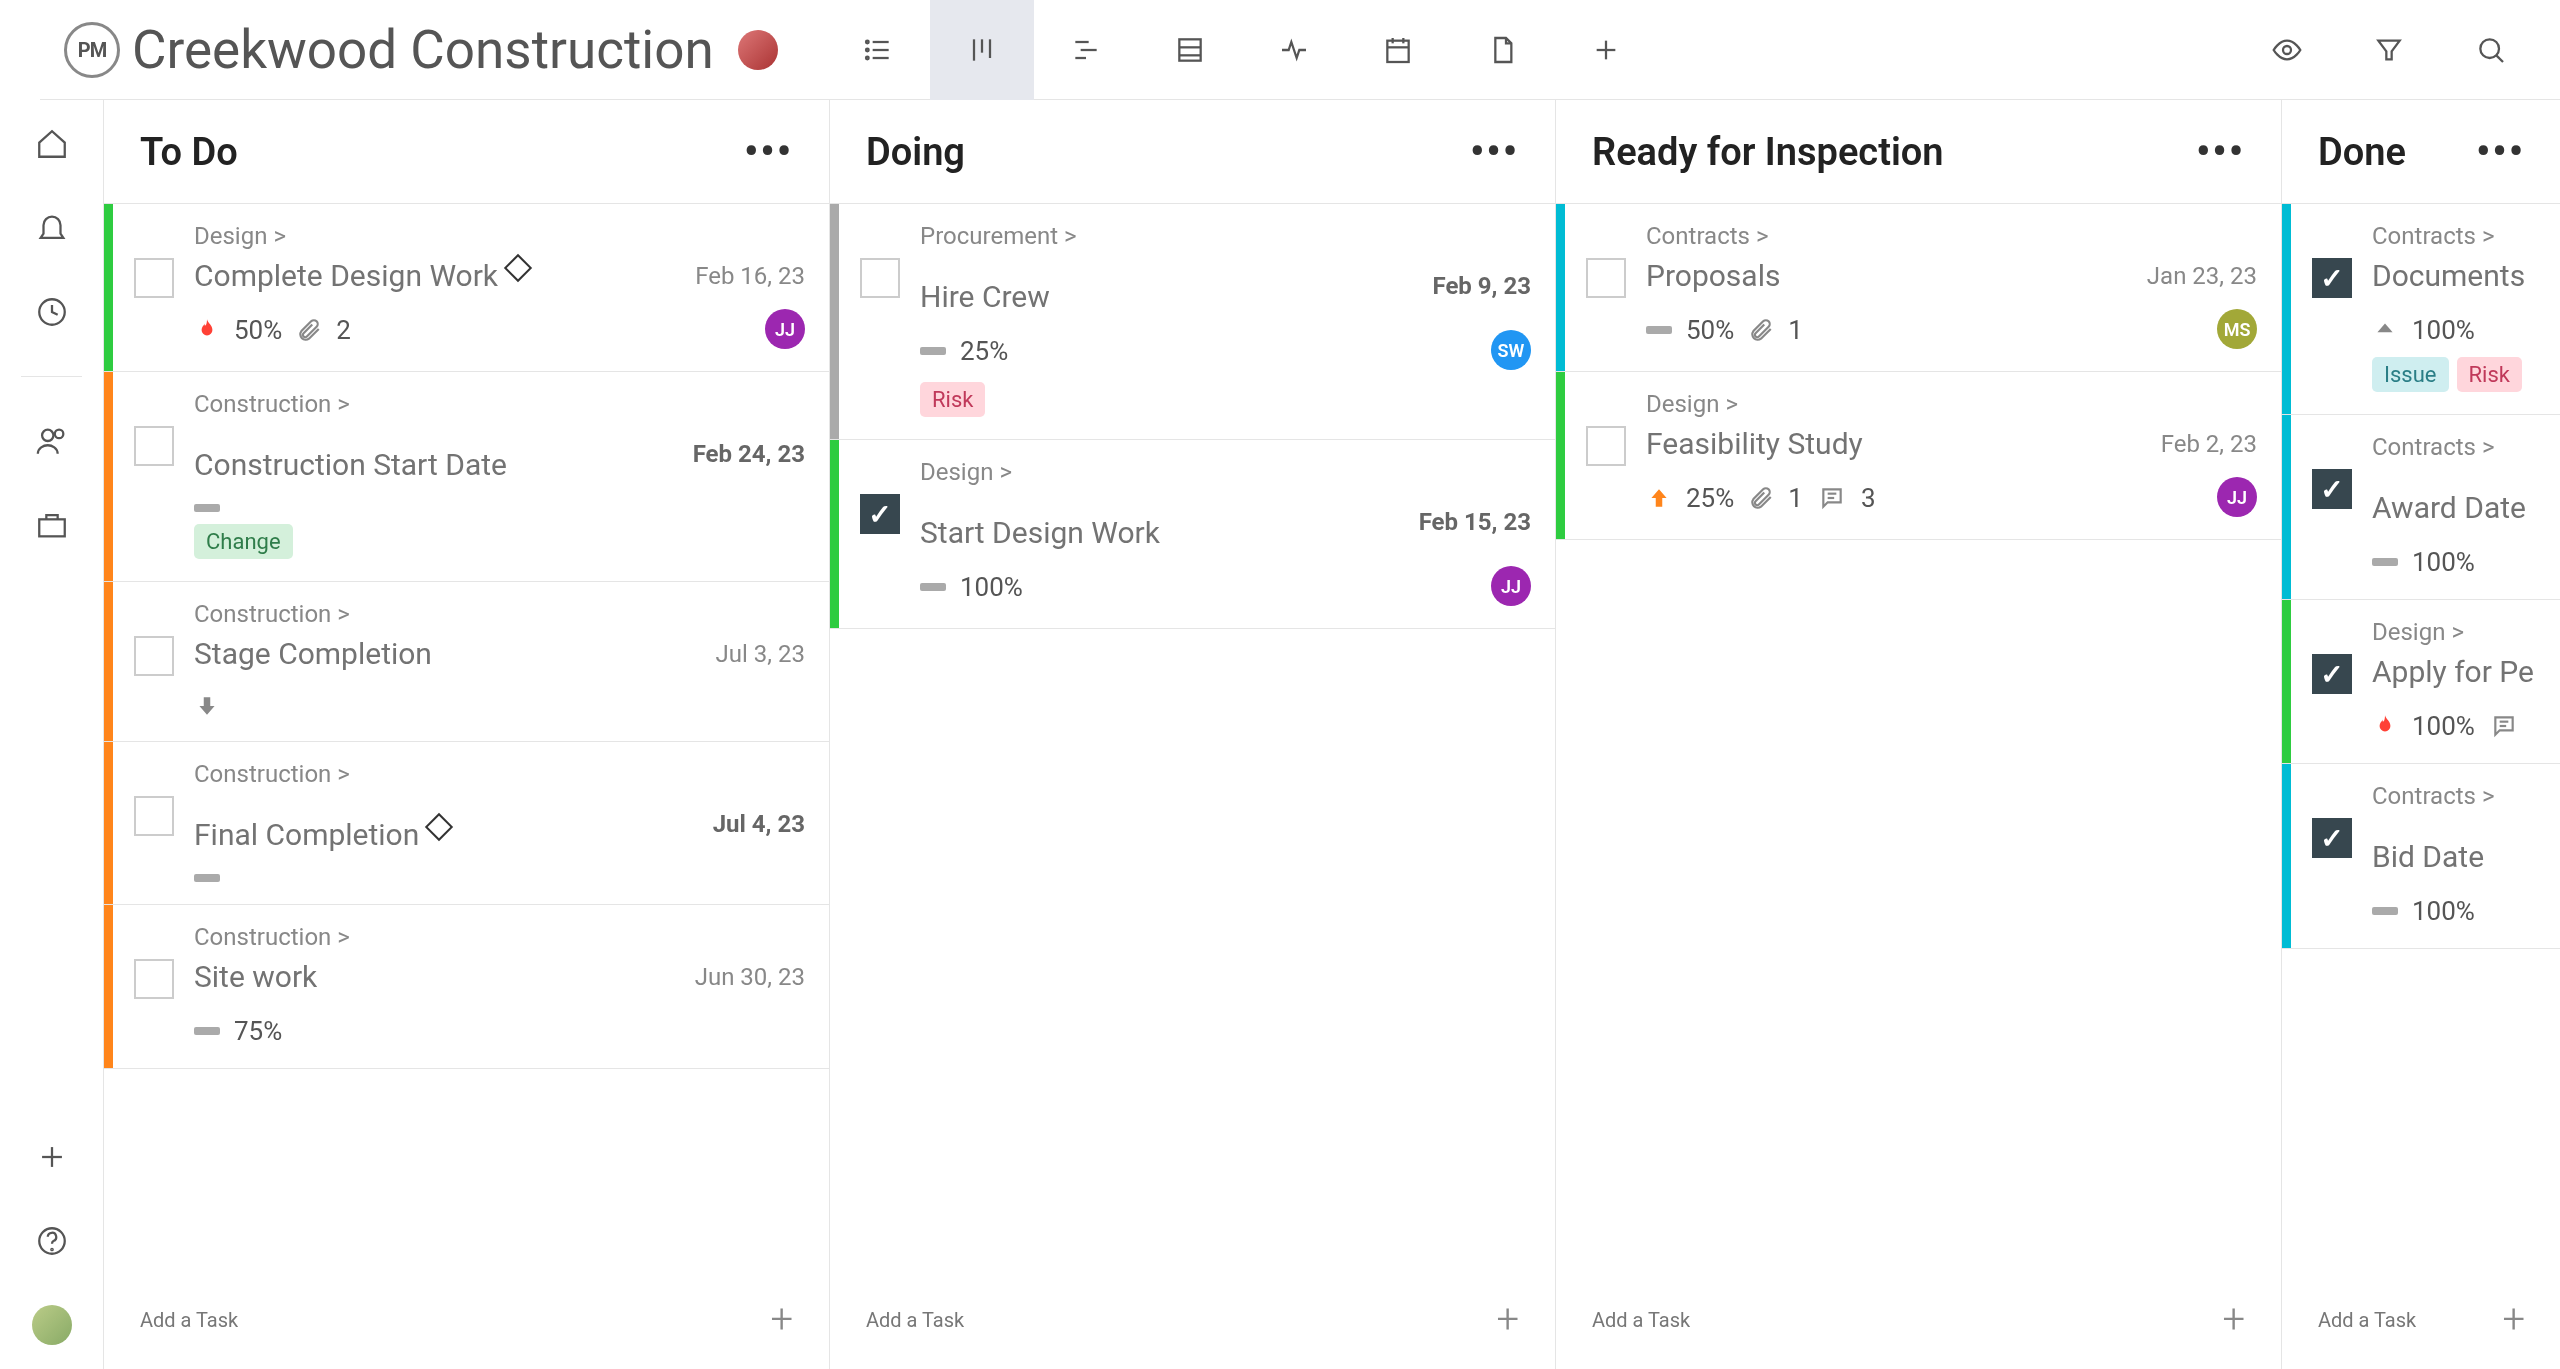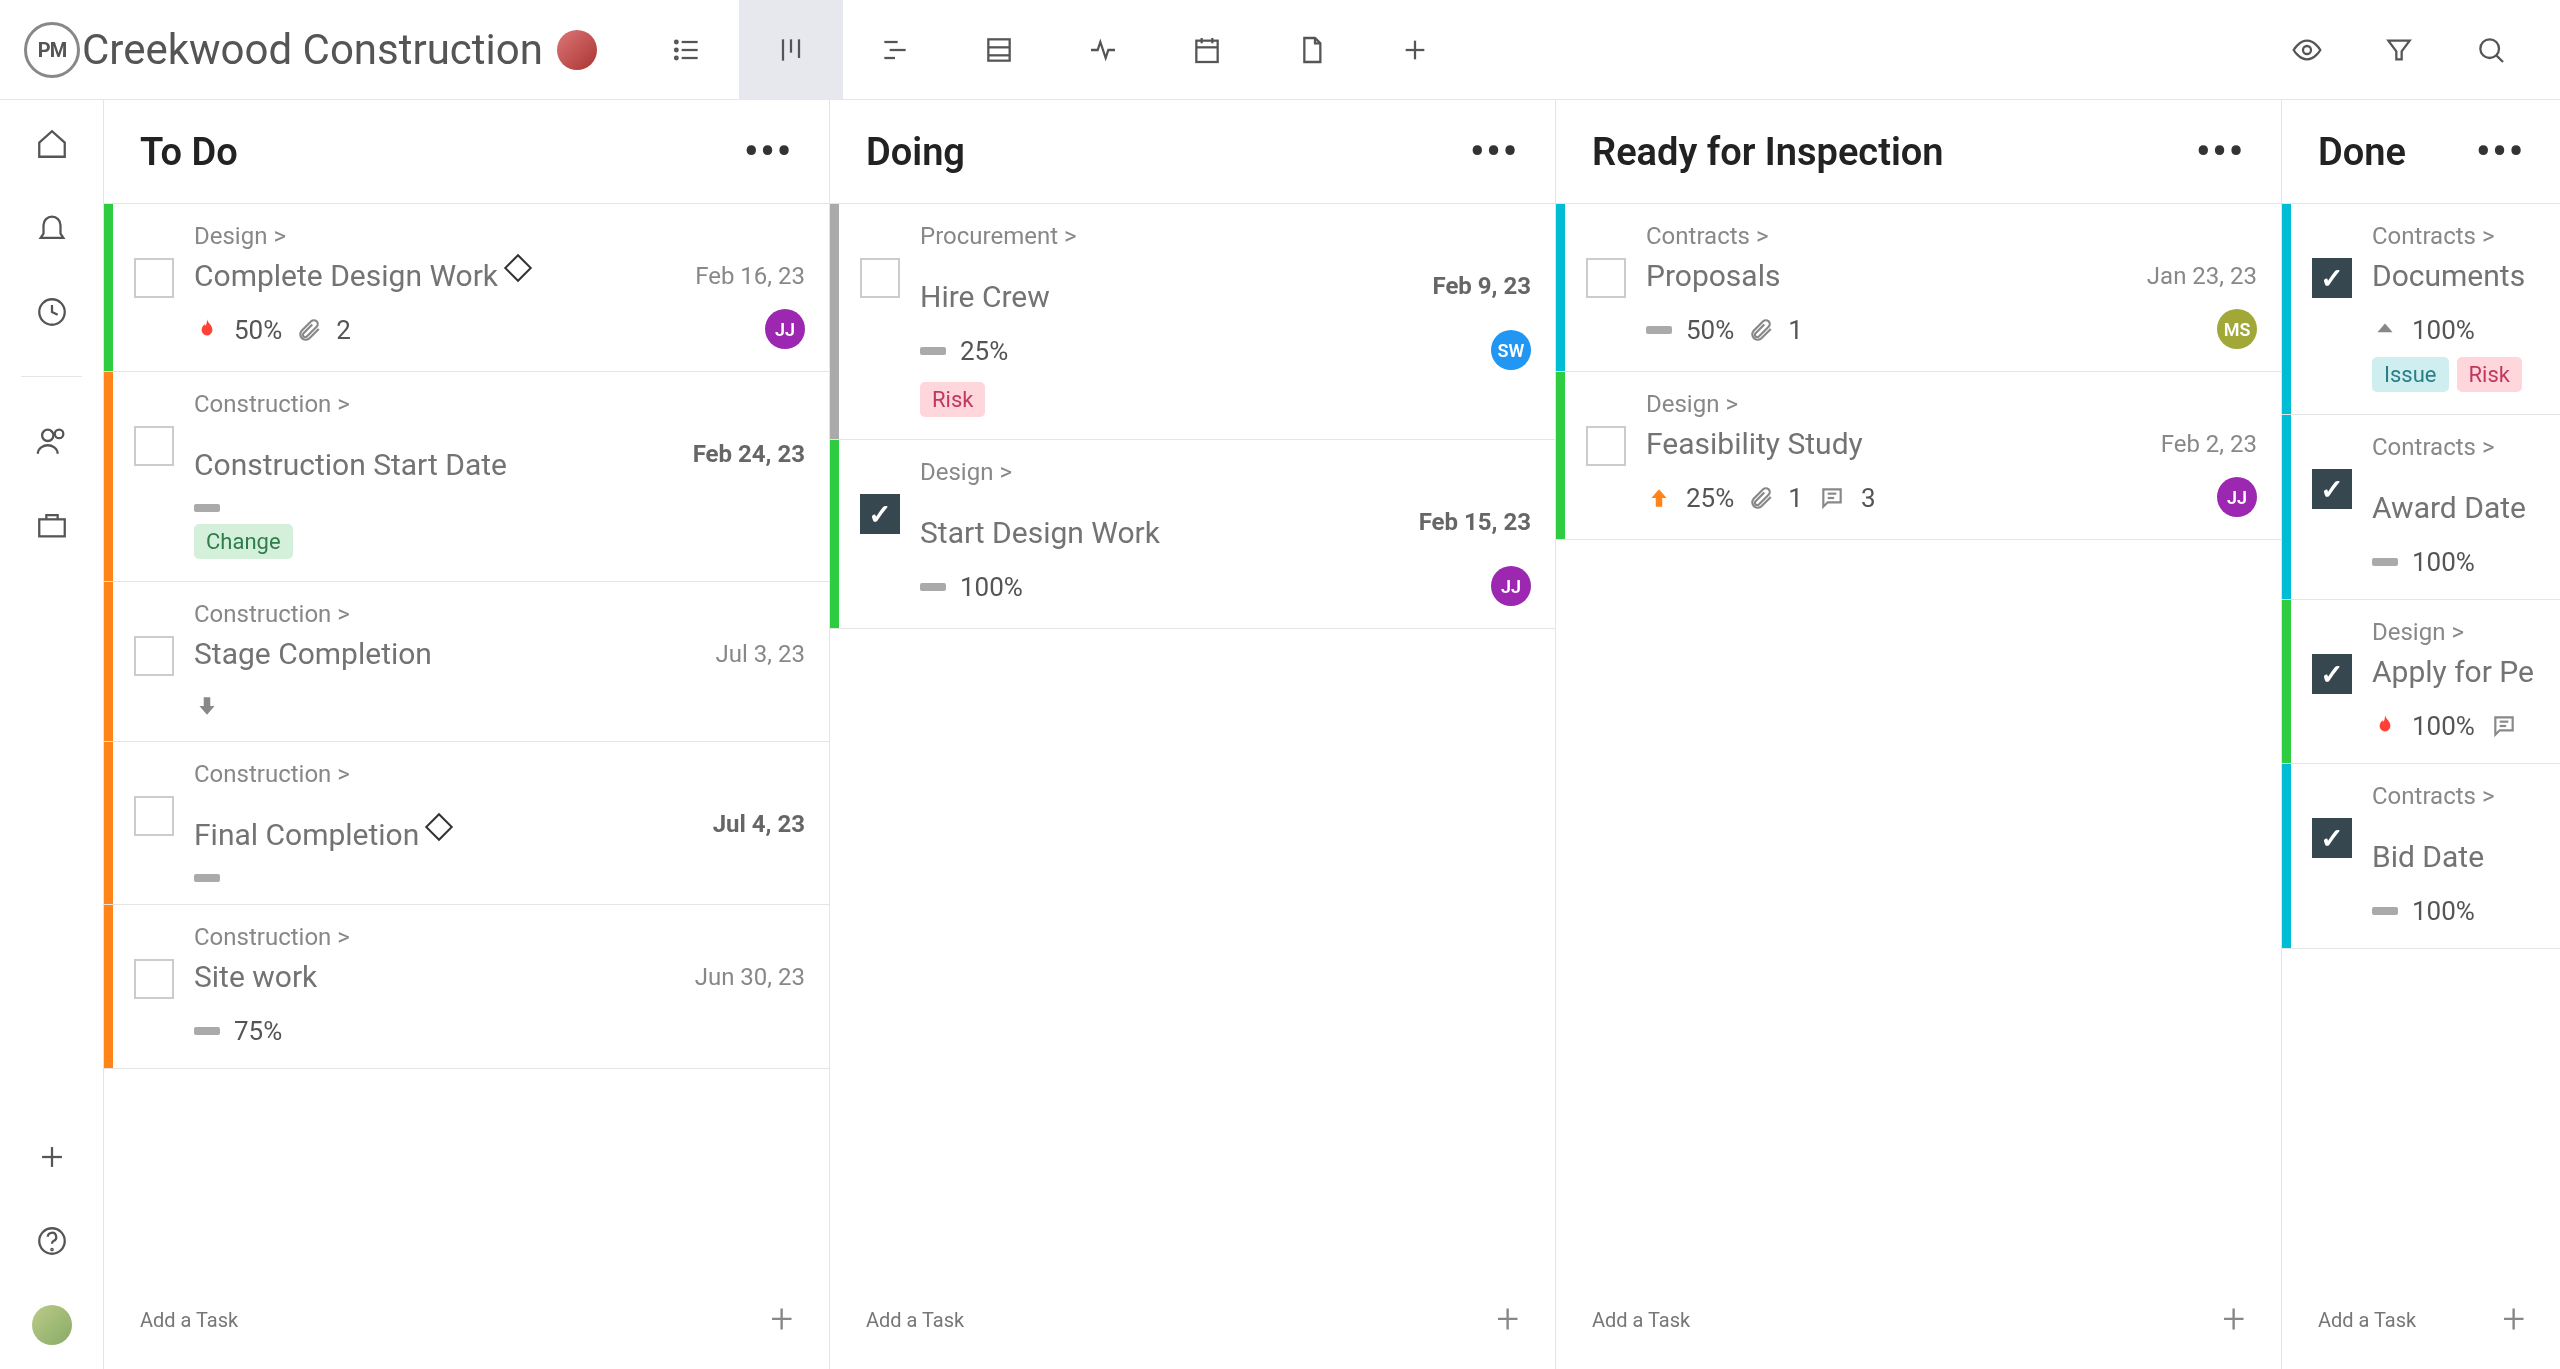--- a/index.html
+++ b/index.html
@@ -1,22 +1,22 @@
 <!DOCTYPE html>
 <html><head>
 <meta charset="utf-8">
 <style>
 * { box-sizing: border-box; margin: 0; padding: 0; }
 body { font-family: -apple-system, BlinkMacSystemFont, "Segoe UI", Roboto, sans-serif; background: #fff; color: #222; width: 2560px; height: 1369px; overflow: hidden; transform-origin: top left; }
 .app { display: flex; flex-direction: column; height: 100%; }
 
 
-.header { display: flex; align-items: center; height: 100px; padding: 11px 24px; border-bottom: 1px solid #e5e5e5; gap: 2px; }
+.header { display: flex; align-items: center; height: 100px; padding: 11px 24px; border-bottom: 1px solid #e5e5e5; gap: 12px; margin-left: 40px; }
 .logo { width: 56px; height: 56px; border: 3px solid #888; border-radius: 50%; display: flex; align-items: center; justify-content: center; font-size: 20px; font-weight: 700; color: #555; letter-spacing: -1px; }
-.project-title { font-size: 42px; font-weight: 400; color: #555; }
+.project-title { font-size: 53px; font-weight: 400; color: #555; }
 .avatar-sm { width: 40px; height: 40px; border-radius: 50%; background: linear-gradient(135deg,#d77,#a33); margin-left: 12px; }
 .view-tabs { display: flex; gap: 0; margin-left: 36px; }
 .view-tab { width: 104px; height: 100px; display: flex; align-items: center; justify-content: center; cursor: pointer; }
 .view-tab.active { background: #e6e8ee; }
 .header-spacer { flex: 1; }
 .header-icon { width: 90px; height: 100px; display:flex; align-items:center; justify-content:center; cursor:pointer; }
 .icn { width: 32px; height: 32px; stroke: #555; stroke-width: 1.7; fill: none; }
 
 
 .body { display: flex; flex: 1; overflow: hidden; }

